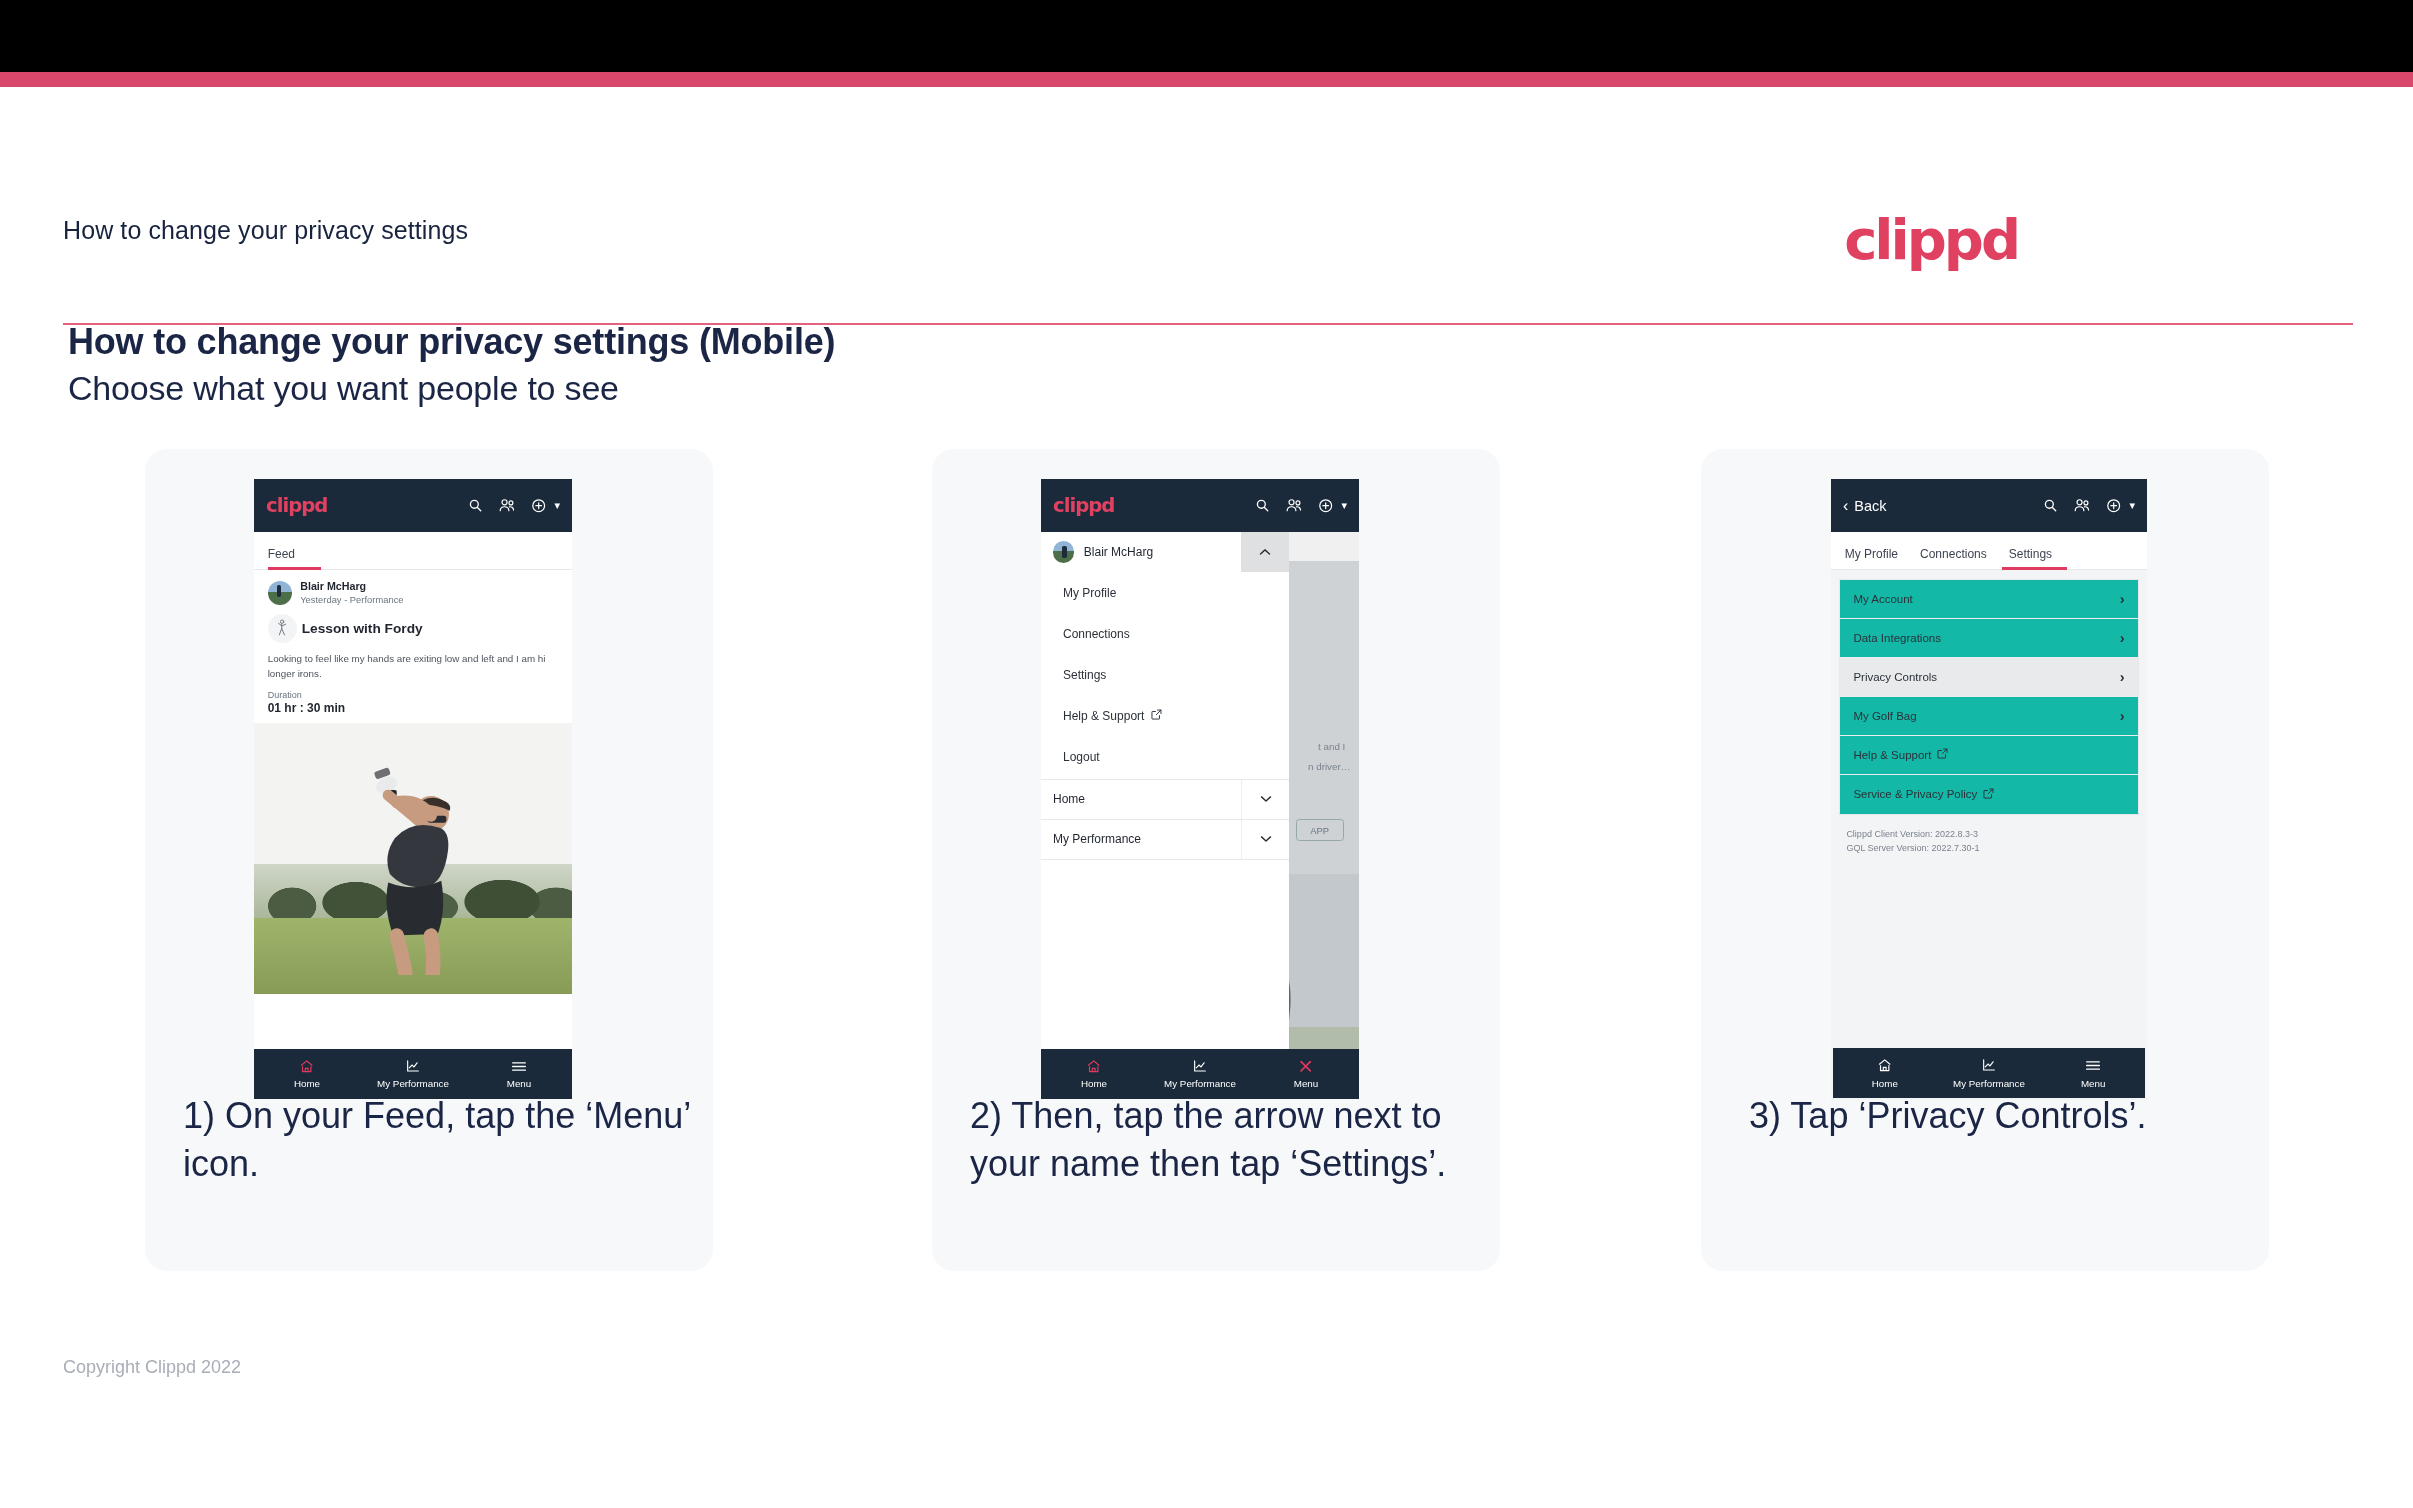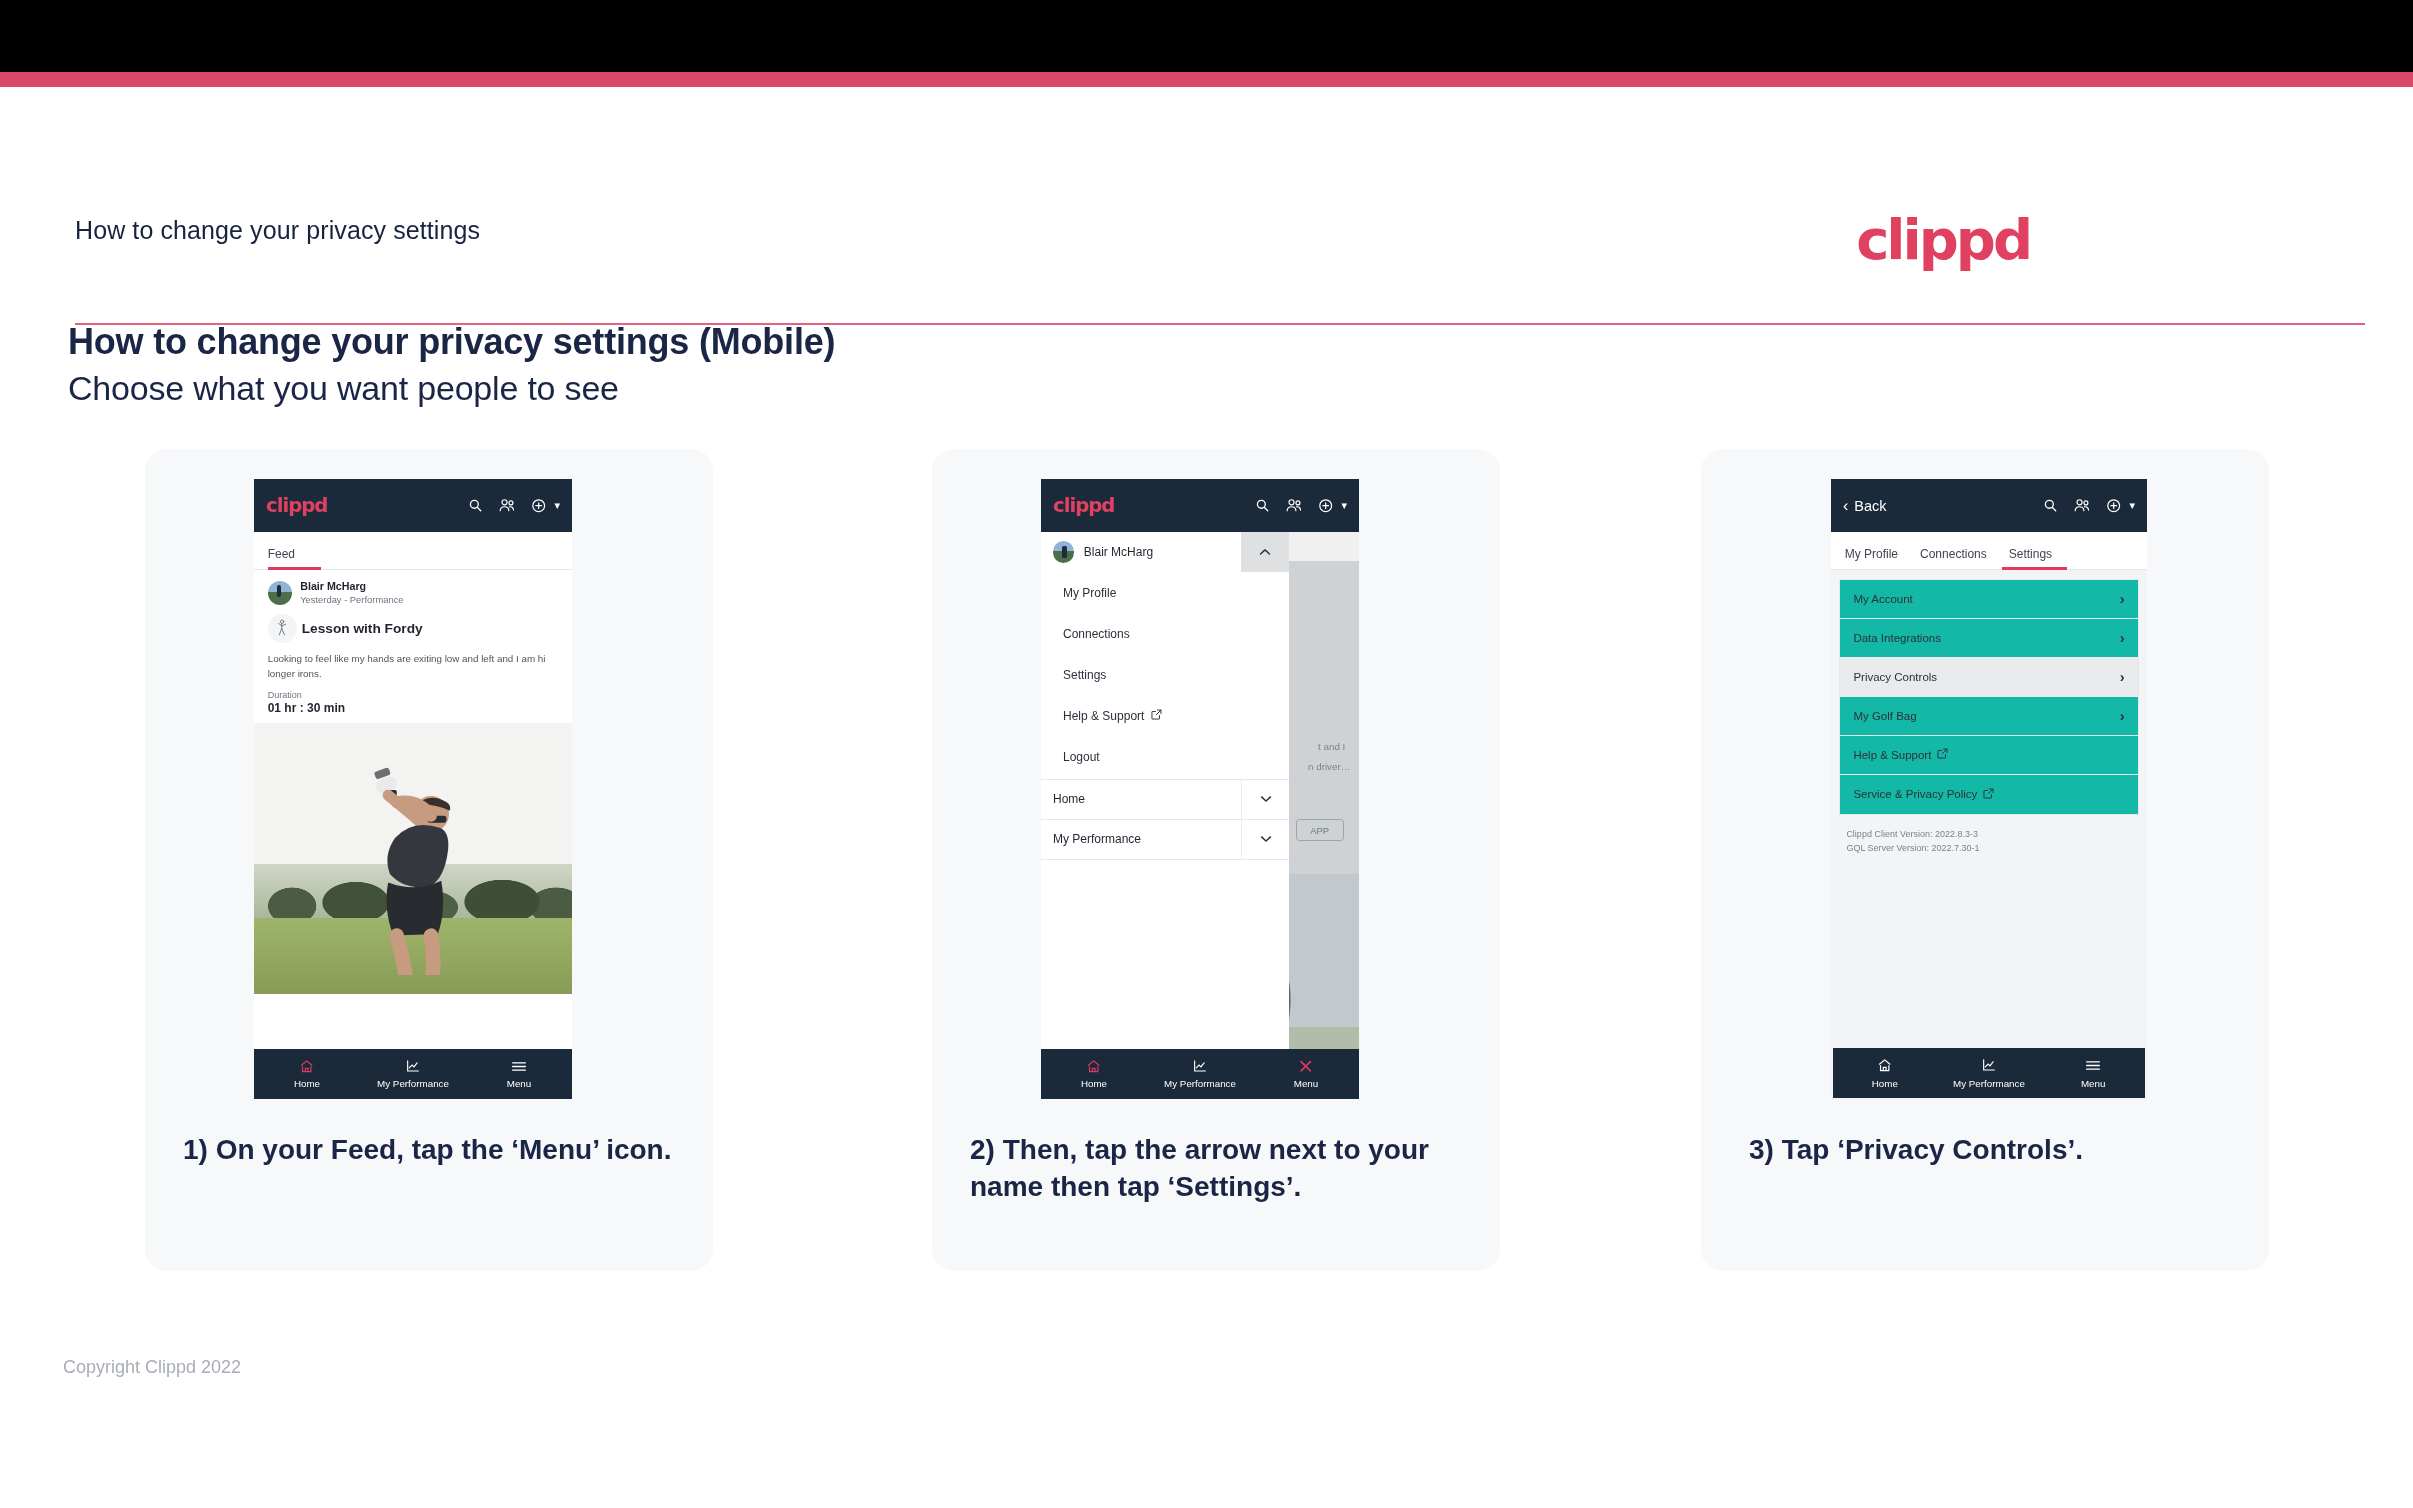--- a/index.html
+++ b/index.html
@@ -9,21 +9,21 @@
     font-family: "Liberation Sans", sans-serif;
     overflow: hidden;
   }
 
   
   .slide { position: relative; width: 2413px; height: 1508px; background: #ffffff; }
 
   .topbar-black { position: absolute; left: 0; top: 0; width: 2413px; height: 72px; background: #000000; }
   .topbar-pink  { position: absolute; left: 0; top: 72px; width: 2413px; height: 14.5px; background: #d9486b; }
 
-  .slide-header { position: absolute; left: 12px; top: 86px; width: 2064px; height: 150px; }
+  .slide-header { position: absolute; left: 0; top: 86px; width: 2064px; height: 150px; }
   .header-title {
     position: absolute; left: 63px; top: 130px;
     font-size: 25px; font-weight: 400; color: #18233f; letter-spacing: 0.1px;
   }
   .brand-logo {
     position: absolute; right: 46px; top: 126px;
     font-size: 56px; font-weight: 800; color: #e04161;
     letter-spacing: -3px; line-height: 1;
     font-family: "DejaVu Sans", sans-serif;
   }
@@ -47,22 +47,22 @@
   .cards { position: absolute; left: 0; top: 449px; width: 2413px; height: 820px; }
   .card {
     position: absolute; top: 0; width: 568px; height: 822px;
     background: #f6f8fa; border-radius: 22px;
   }
   .card-1 { left: 145px; }
   .card-2 { left: 932px; }
   .card-3 { left: 1701px; }
 
   .caption {
-    position: absolute; left: 38px; right: 17px; top: 682px;
-    font-size: 28px; color: #1b2545; line-height: 1.33; font-weight: 700;
+    position: absolute; left: 38px; right: 17px; top: 643px;
+    font-size: 36px; color: #1b2545; line-height: 1.33; font-weight: 400;
   }
   .card-3 .caption { left: 48px; }
 
   
   .phone {
     position: absolute; top: 30px; left: 109px;
     width: 318px; height: 620px;
     background: #ffffff; overflow: hidden;
   }
   .card-3 .phone { left: 130px; width: 316px; height: 621px; }

